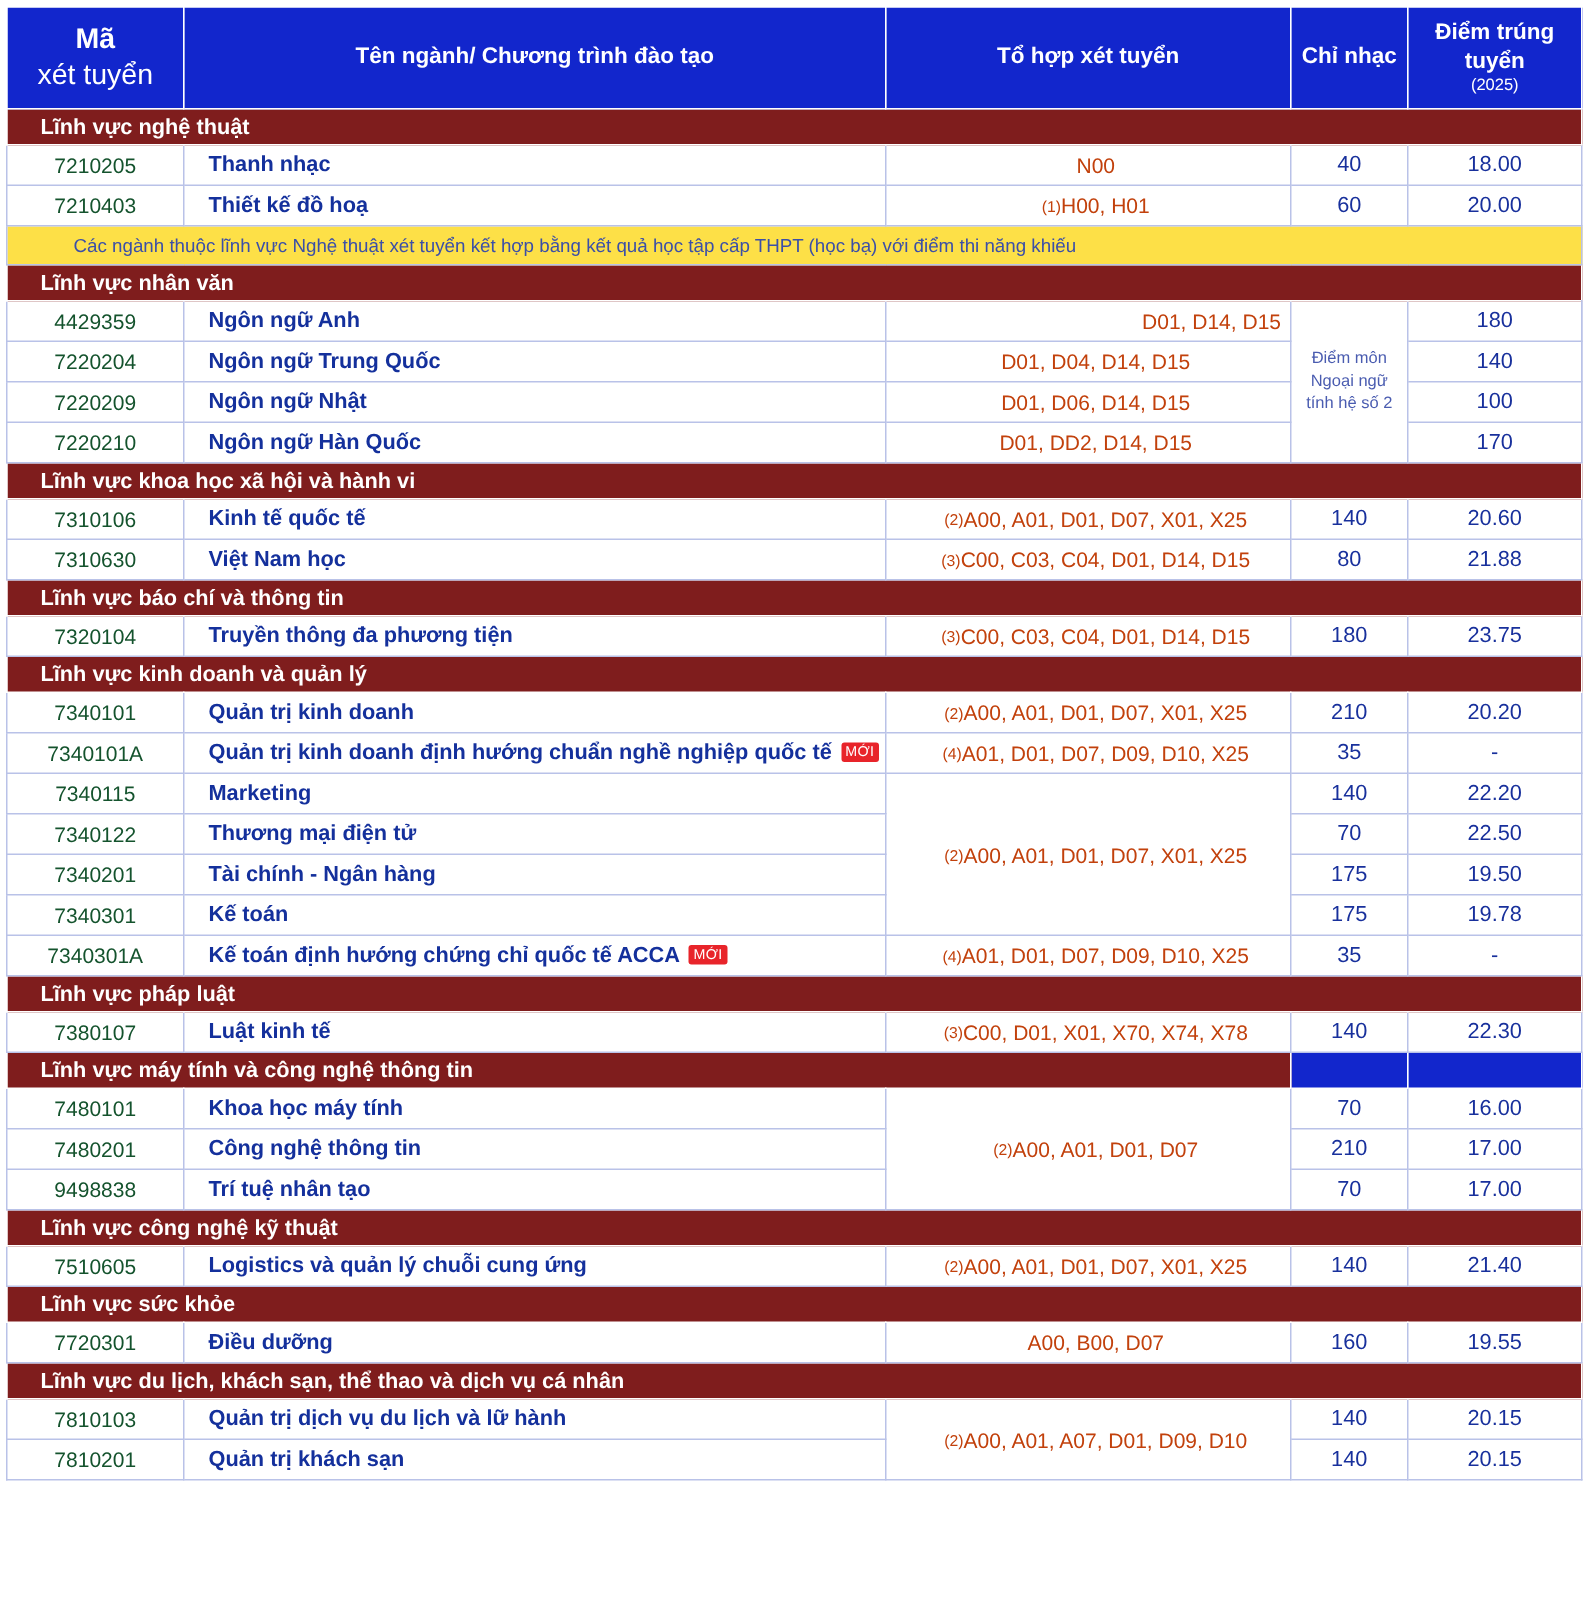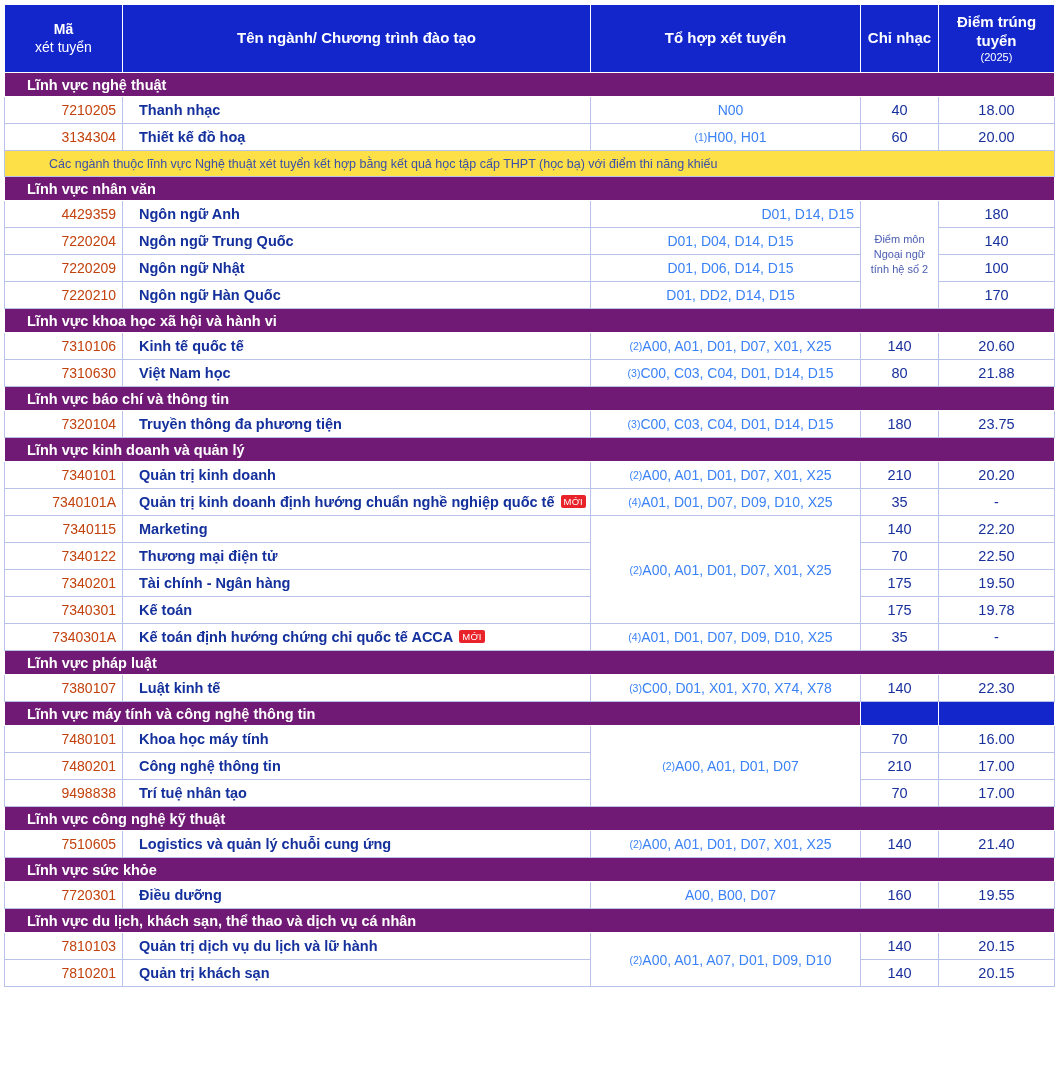--- a/index.html
+++ b/index.html
@@ -36,62 +36,62 @@
     padding: 8px 4px;
     font-size: 15px;
     font-weight: bold;
     line-height: 1.25;
   }
   thead th .sub {
     display: block;
     font-size: 11px;
     font-weight: normal;
   }
-  thead th.code-head { font-size: 14px; }
+  thead th.code-head { font-size: 19px; }
   thead th.code-head .l2 { display:block; font-weight: bold; }
 
   tbody td {
     border: 1px solid #b9c2e8;
     font-size: 14.5px;
     color: #10259e;
     padding: 3px 6px;
     vertical-align: middle;
     height: 27px;
   }
   td.code {
-    text-align: right;
-    color: #c2410c;
+    text-align: center;
+    color: #14532d;
     font-size: 14px;
   }
   td.name {
     color: #14309c;
     font-weight: bold;
     padding-left: 16px;
     white-space: nowrap;
     overflow: hidden;
     margin-left: 14px;
   }
   td.comb {
     text-align: center;
-    color: #3b82f6;
+    color: #c2410c;
     font-size: 14px;
     white-space: nowrap;
     padding-left: 16px;
   }
   td.comb .sup {
     font-size: 10.5px;
     vertical-align: 1px;
   }
   td.quota, td.score {
     text-align: center;
     color: #18309c;
     font-size: 14.5px;
   }
   tr.group td {
-    background: #701a75;
+    background: #7f1d1d;
     color: #ffffff;
     font-weight: bold;
     font-size: 14.5px;
     padding-left: 22px;
     border: 1px solid #ffffff;
     height: 24px;
   }
   tr.group td.blankcell { background: #1226cc; }
   tr.note td {
     color: #3b4fa8;
@@ -165,21 +165,21 @@
           <td colspan="5">Lĩnh vực nghệ thuật</td>
         </tr>
         <tr>
           <td class="code">7210205</td>
           <td class="name"><span>Thanh nhạc</span></td>
           <td class="comb"><span>N00</span></td>
           <td class="quota">40</td>
           <td class="score">18.00</td>
         </tr>
         <tr>
-          <td class="code">3134304</td>
+          <td class="code">7210403</td>
           <td class="name"><span>Thiết kế đồ hoạ</span></td>
           <td class="comb"><span class="sup">(1)</span><span>H00, H01</span></td>
           <td class="quota">60</td>
           <td class="score">20.00</td>
         </tr>
         <tr class="note">
           <td colspan="5">Các ngành thuộc lĩnh vực Nghệ thuật xét tuyển kết hợp bằng kết quả học tập cấp THPT (học bạ) với điểm thi năng khiếu</td>
         </tr>
         <tr class="group">
           <td colspan="5">Lĩnh vực nhân văn</td>

